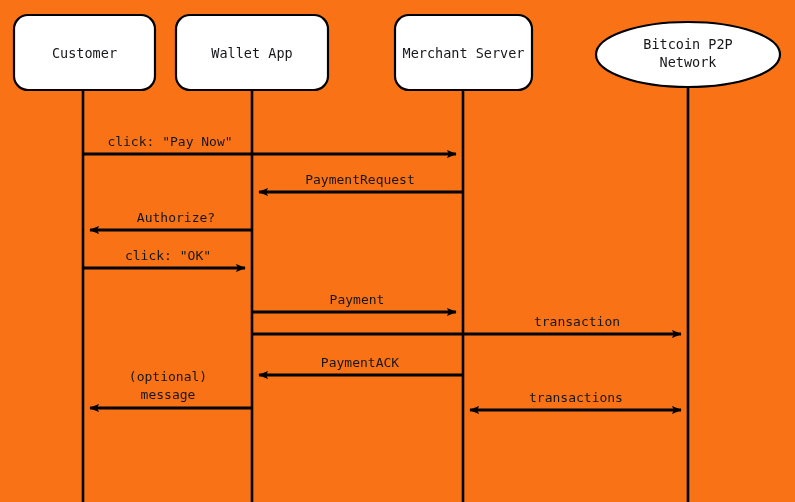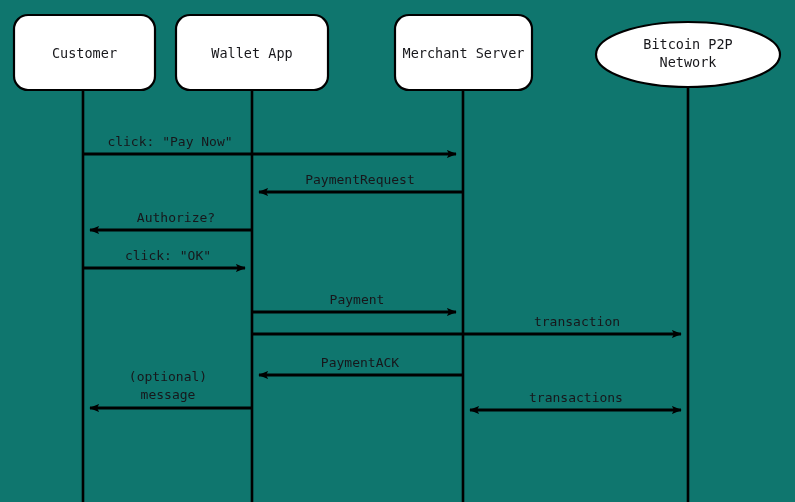--- a/index.html
+++ b/index.html
@@ -10,21 +10,21 @@
   body {
     width: 795px;
     height: 502px;
     overflow: hidden;
     font-family: "DejaVu Sans Mono", "Liberation Mono", monospace;
   }
   #diagram-root {
     position: relative;
     width: 795px;
     height: 502px;
-    background: #0f766e;
+    background: #f97316;
   }
   svg#seq-svg {
     display: block;
     width: 795px;
     height: 502px;
   }
   .node-shape {
     fill: #ffffff;
     stroke: #000000;
     stroke-width: 2.2;

